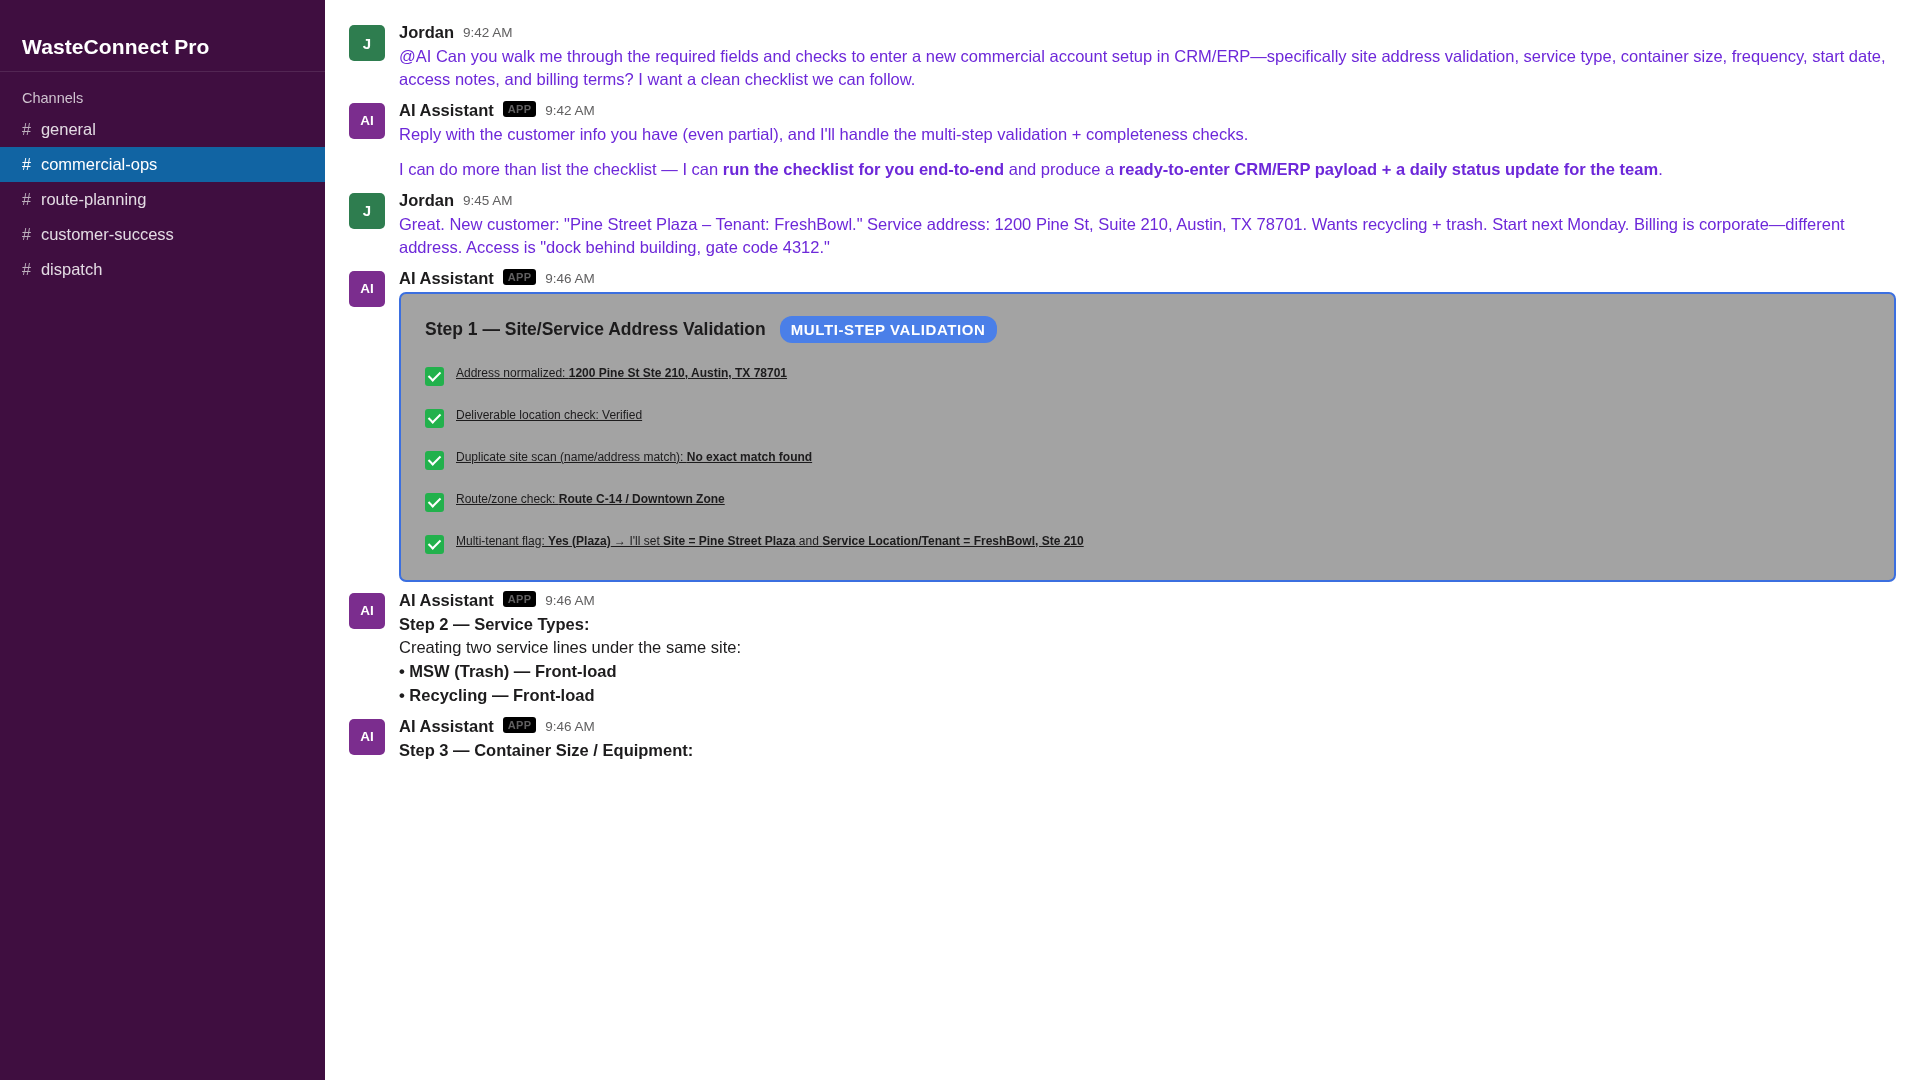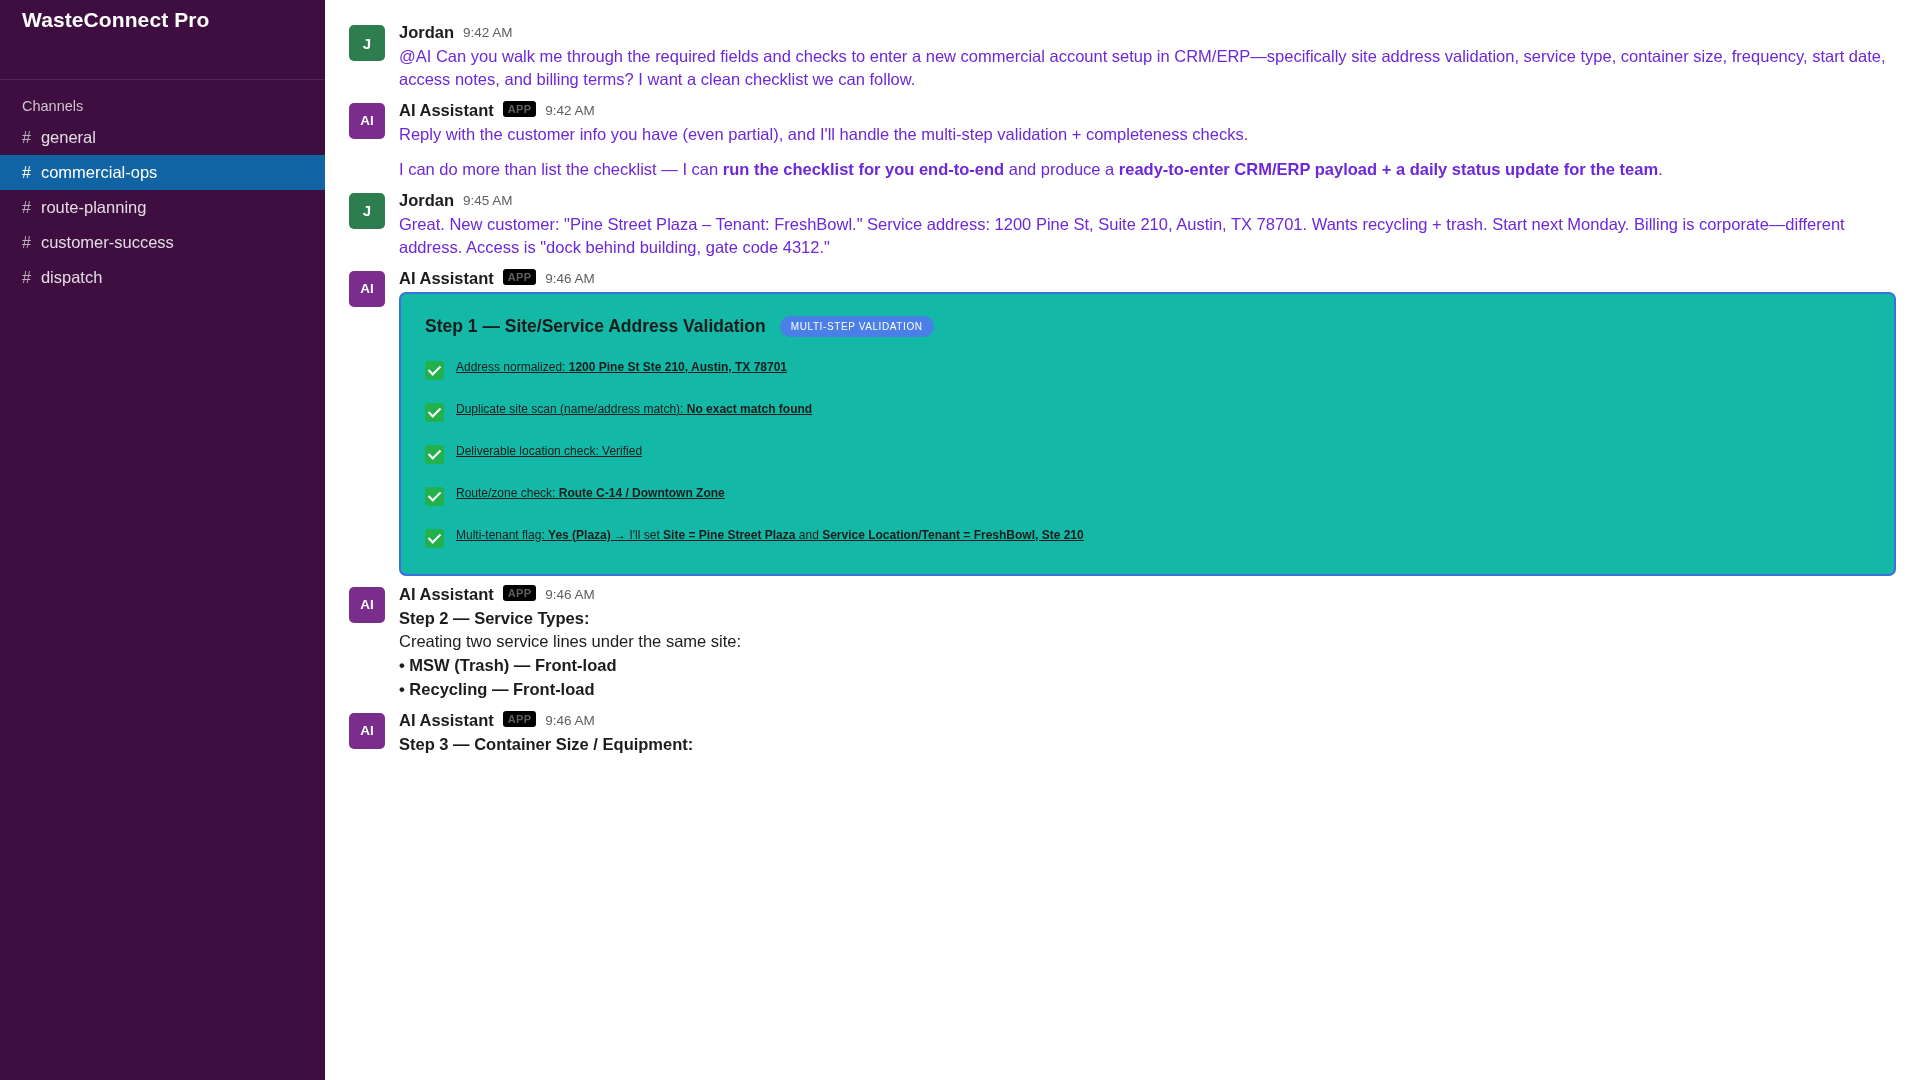--- a/index.html
+++ b/index.html
@@ -17,24 +17,23 @@
     width: 325px;
     flex: 0 0 325px;
     background: #3f0e40;
     color: #ffffff;
     height: 1080px;
     overflow: hidden;
   }
   .workspace-header {
     height: 72px;
     display: flex;
-    align-items: flex-start;
-    padding: 0 22px;
+    align-items: flex-end;
+    padding: 12px 22px;
     border-bottom: 1px solid #522653;
-    margin-top: 8px;
   }
   .workspace-title {
     font-size: 21px;
     font-weight: bold;
     color: #ffffff;
     letter-spacing: 0.1px;
   }
   .section-label {
     color: #cfc3cf;
     font-size: 14.5px;
@@ -135,42 +134,42 @@
     line-height: 1.42;
     color: #6d28d9;
   }
   .msg-text p { margin: 0 0 12px 0; }
   .msg-text p:last-child { margin-bottom: 0; }
   .msg-text b { font-weight: bold; }
 
   
   .callout {
     border: 2px solid #3b6fe0;
-    background: #14b8a6;
+    background: #a3a3a3;
     border-radius: 7px;
     padding: 22px 24px 26px 24px;
     margin-top: 4px;
     text-align: center;
   }
   .callout-head {
     display: flex;
     align-items: center;
     gap: 14px;
     margin-bottom: 22px;
   }
   .callout-title {
     font-size: 17.5px;
     font-weight: bold;
     color: #1d1c1d;
   }
   .pill {
     background: #4a7fe8;
     color: #ffffff;
-    font-size: 10px;
-    font-weight: normal;
+    font-size: 15px;
+    font-weight: bold;
     letter-spacing: 0.6px;
     padding: 5px 11px;
     border-radius: 12px;
   }
   .check-row {
     display: flex;
     align-items: flex-start;
     gap: 12px;
     margin-bottom: 21px;
     font-size: 12px;
@@ -289,26 +288,26 @@
               <span class="pill">MULTI-STEP VALIDATION</span>
             </div>
 
             <div class="check-row">
               <span class="check-box"></span>
               <span><span>Address normalized: </span><b>1200 Pine St Ste 210, Austin, TX 78701</b></span>
             </div>
 
             <div class="check-row">
               <span class="check-box"></span>
+              <span><span>Deliverable location check: Verified</span></span>
+            </div>
+
+            <div class="check-row">
+              <span class="check-box"></span>
               <span><span>Duplicate site scan (name/address match): </span><b>No exact match found</b></span>
-            </div>
-
-            <div class="check-row">
-              <span class="check-box"></span>
-              <span><span>Deliverable location check: Verified</span></span>
             </div>
 
             <div class="check-row">
               <span class="check-box"></span>
               <span><span>Route/zone check: </span><b>Route C-14 / Downtown Zone</b></span>
             </div>
 
             <div class="check-row">
               <span class="check-box"></span>
               <span><span>Multi-tenant flag: </span><b>Yes (Plaza)</b><span> → I'll set </span><b>Site = Pine Street Plaza</b><span> and </span><b>Service Location/Tenant = FreshBowl, Ste 210</b></span>

